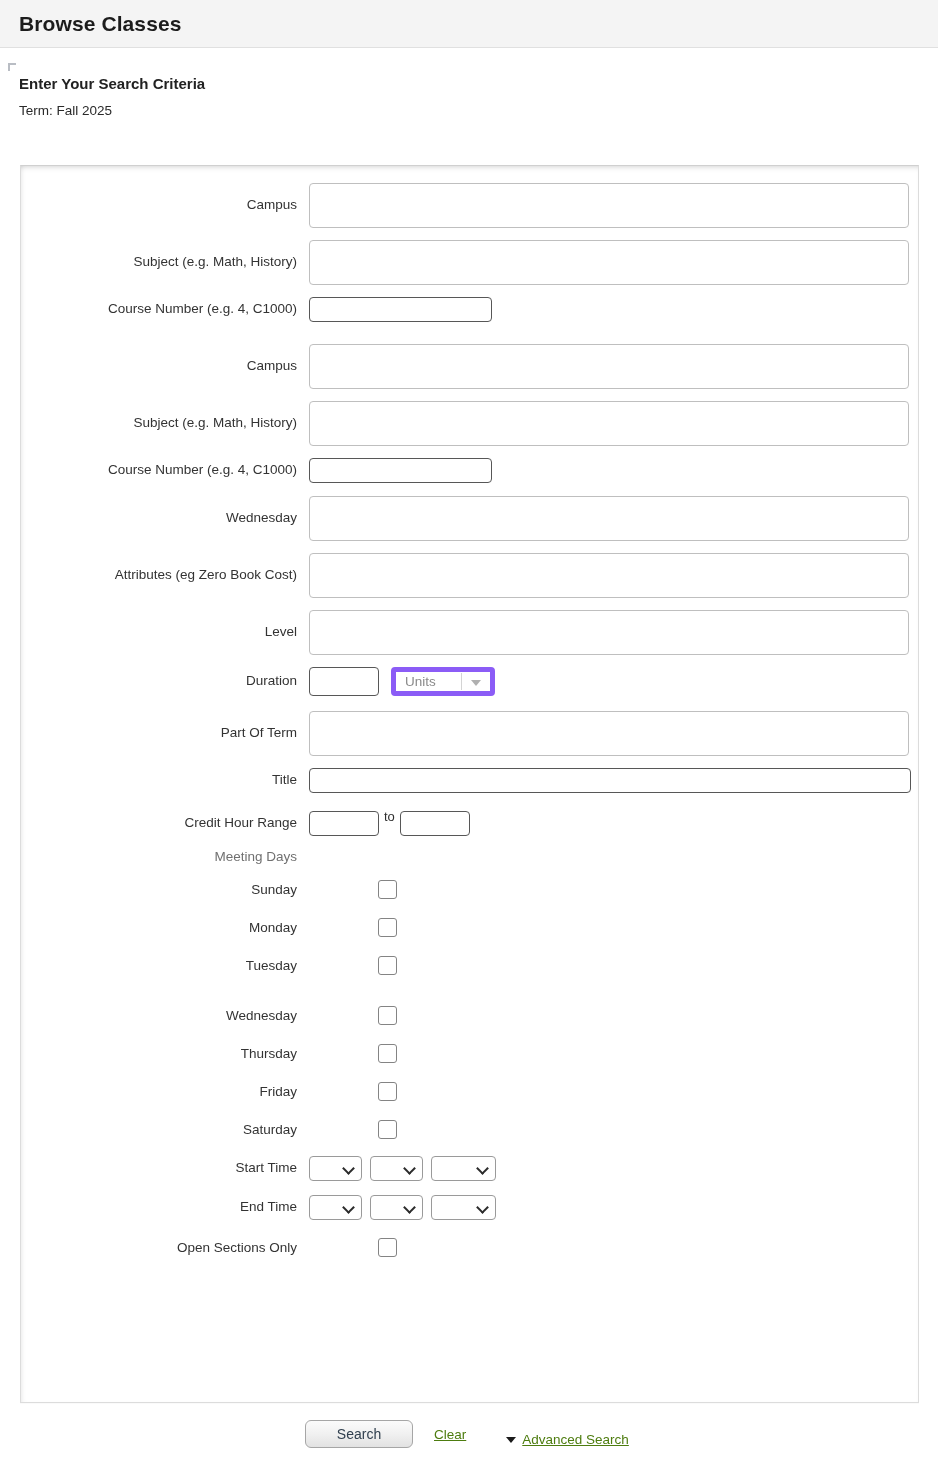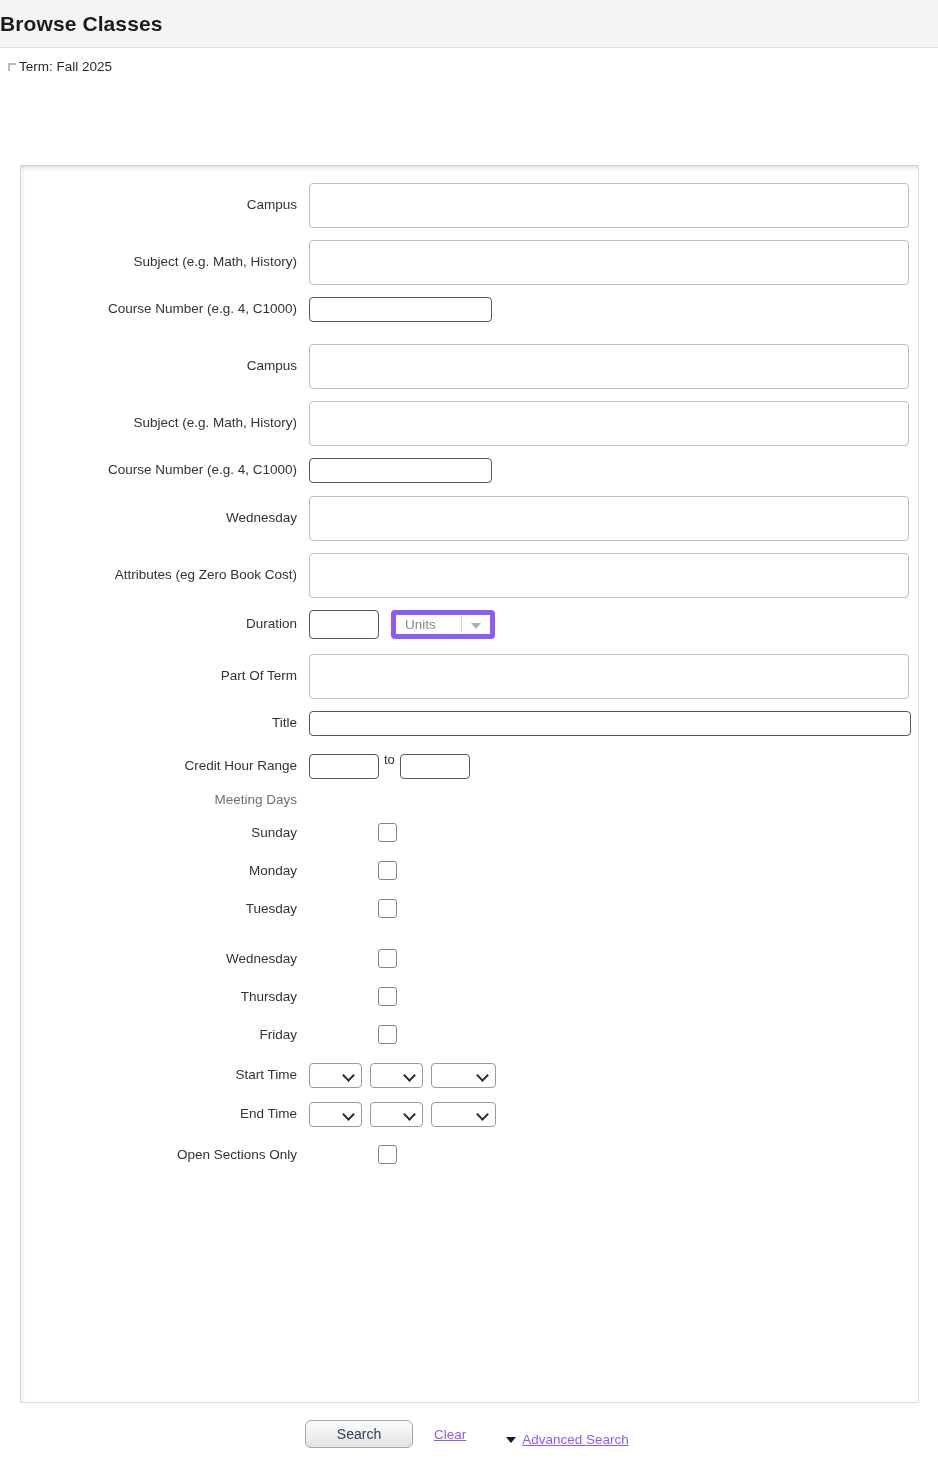--- a/index.html
+++ b/index.html
@@ -11,20 +11,21 @@
     -webkit-font-smoothing: antialiased;
   }
 
   
   .page-header {
     height: 48px;
     background: #f4f4f4;
     border-bottom: 1px solid #e0e0e0;
     display: flex;
     align-items: center;
+    padding-left: 19px;
   }
   .page-header h1 {
     margin: 0;
     font-size: 21px;
     font-weight: bold;
     color: #1c1c1c;
     letter-spacing: .1px;
   }
 
   
@@ -193,21 +194,21 @@
     border: 1px solid #a6a6a6;
     border-radius: 6px;
     background: linear-gradient(#fbfbfb 0%, #f1f1f1 48%, #e2e2e2 100%);
     color: #31404f;
     font-size: 14px;
     font-family: "Liberation Sans", sans-serif;
     cursor: pointer;
   }
   .lnk {
     font-size: 13.5px;
-    color: #8b5cf6;
+    color: #4d7c0f;
     text-decoration: underline;
     margin-left: 21px;
     cursor: pointer;
   }
   .adv-wrap {
     display: flex;
     align-items: center;
     margin-left: 40px;
     margin-top: 11px;
   }
@@ -222,20 +223,21 @@
 </style>
 </head>
 <body>
 
 <div class="page-header">
   <h1>Browse Classes</h1>
 </div>
 
 <div class="criteria-wrap">
   <span class="corner-mark"></span>
+  <p class="criteria-title">Enter Your Search Criteria</p>
   <p class="criteria-term">Term: Fall 2025</p>
 </div>
 
 <div class="panel">
   <div class="form-rows">
 
     <div class="row" style="margin-bottom:12px;">
       <div class="lbl" style="padding-top:14px;">Campus</div>
       <div class="ctrl">
           <div class="multibox w-wide"></div>
@@ -284,20 +286,26 @@
         </div>
     </div>
 
     <div class="row" style="margin-bottom:12px;">
       <div class="lbl" style="padding-top:14px;">Attributes (eg Zero Book Cost)</div>
       <div class="ctrl">
           <div class="multibox w-wide"></div>
         </div>
     </div>
 
+    <div class="row" style="margin-bottom:12px;">
+      <div class="lbl" style="padding-top:14px;">Level</div>
+      <div class="ctrl">
+          <div class="multibox w-wide"></div>
+        </div>
+    </div>
 
     <div class="row" style="margin-bottom:15px;">
       <div class="lbl" style="padding-top:6px;">Duration</div>
       <div class="ctrl inline">
         <div class="textinput w-small" style="height:29px;"></div>
         <div class="dd">
           <span class="dd-text">Units</span>
           <span class="dd-sep"></span>
           <span class="dd-tri"></span>
         </div>
@@ -361,20 +369,26 @@
       <div class="ctrl">
           <div class="cbx"></div>
         </div>
     </div>
     <div class="row" style="margin-bottom:19px;">
       <div class="lbl" style="padding-top:2px;">Friday</div>
       <div class="ctrl">
           <div class="cbx"></div>
         </div>
     </div>
+    <div class="row" style="margin-bottom:17px;">
+      <div class="lbl" style="padding-top:2px;">Saturday</div>
+      <div class="ctrl">
+          <div class="cbx"></div>
+        </div>
+    </div>
 
     <div class="row" style="margin-bottom:14px;">
       <div class="lbl" style="padding-top:4px;">Start Time</div>
       <div class="ctrl selects">
         <div class="sel s1">
             <span class="chev"></span>
           </div>
         <div class="sel s2">
             <span class="chev"></span>
           </div>

